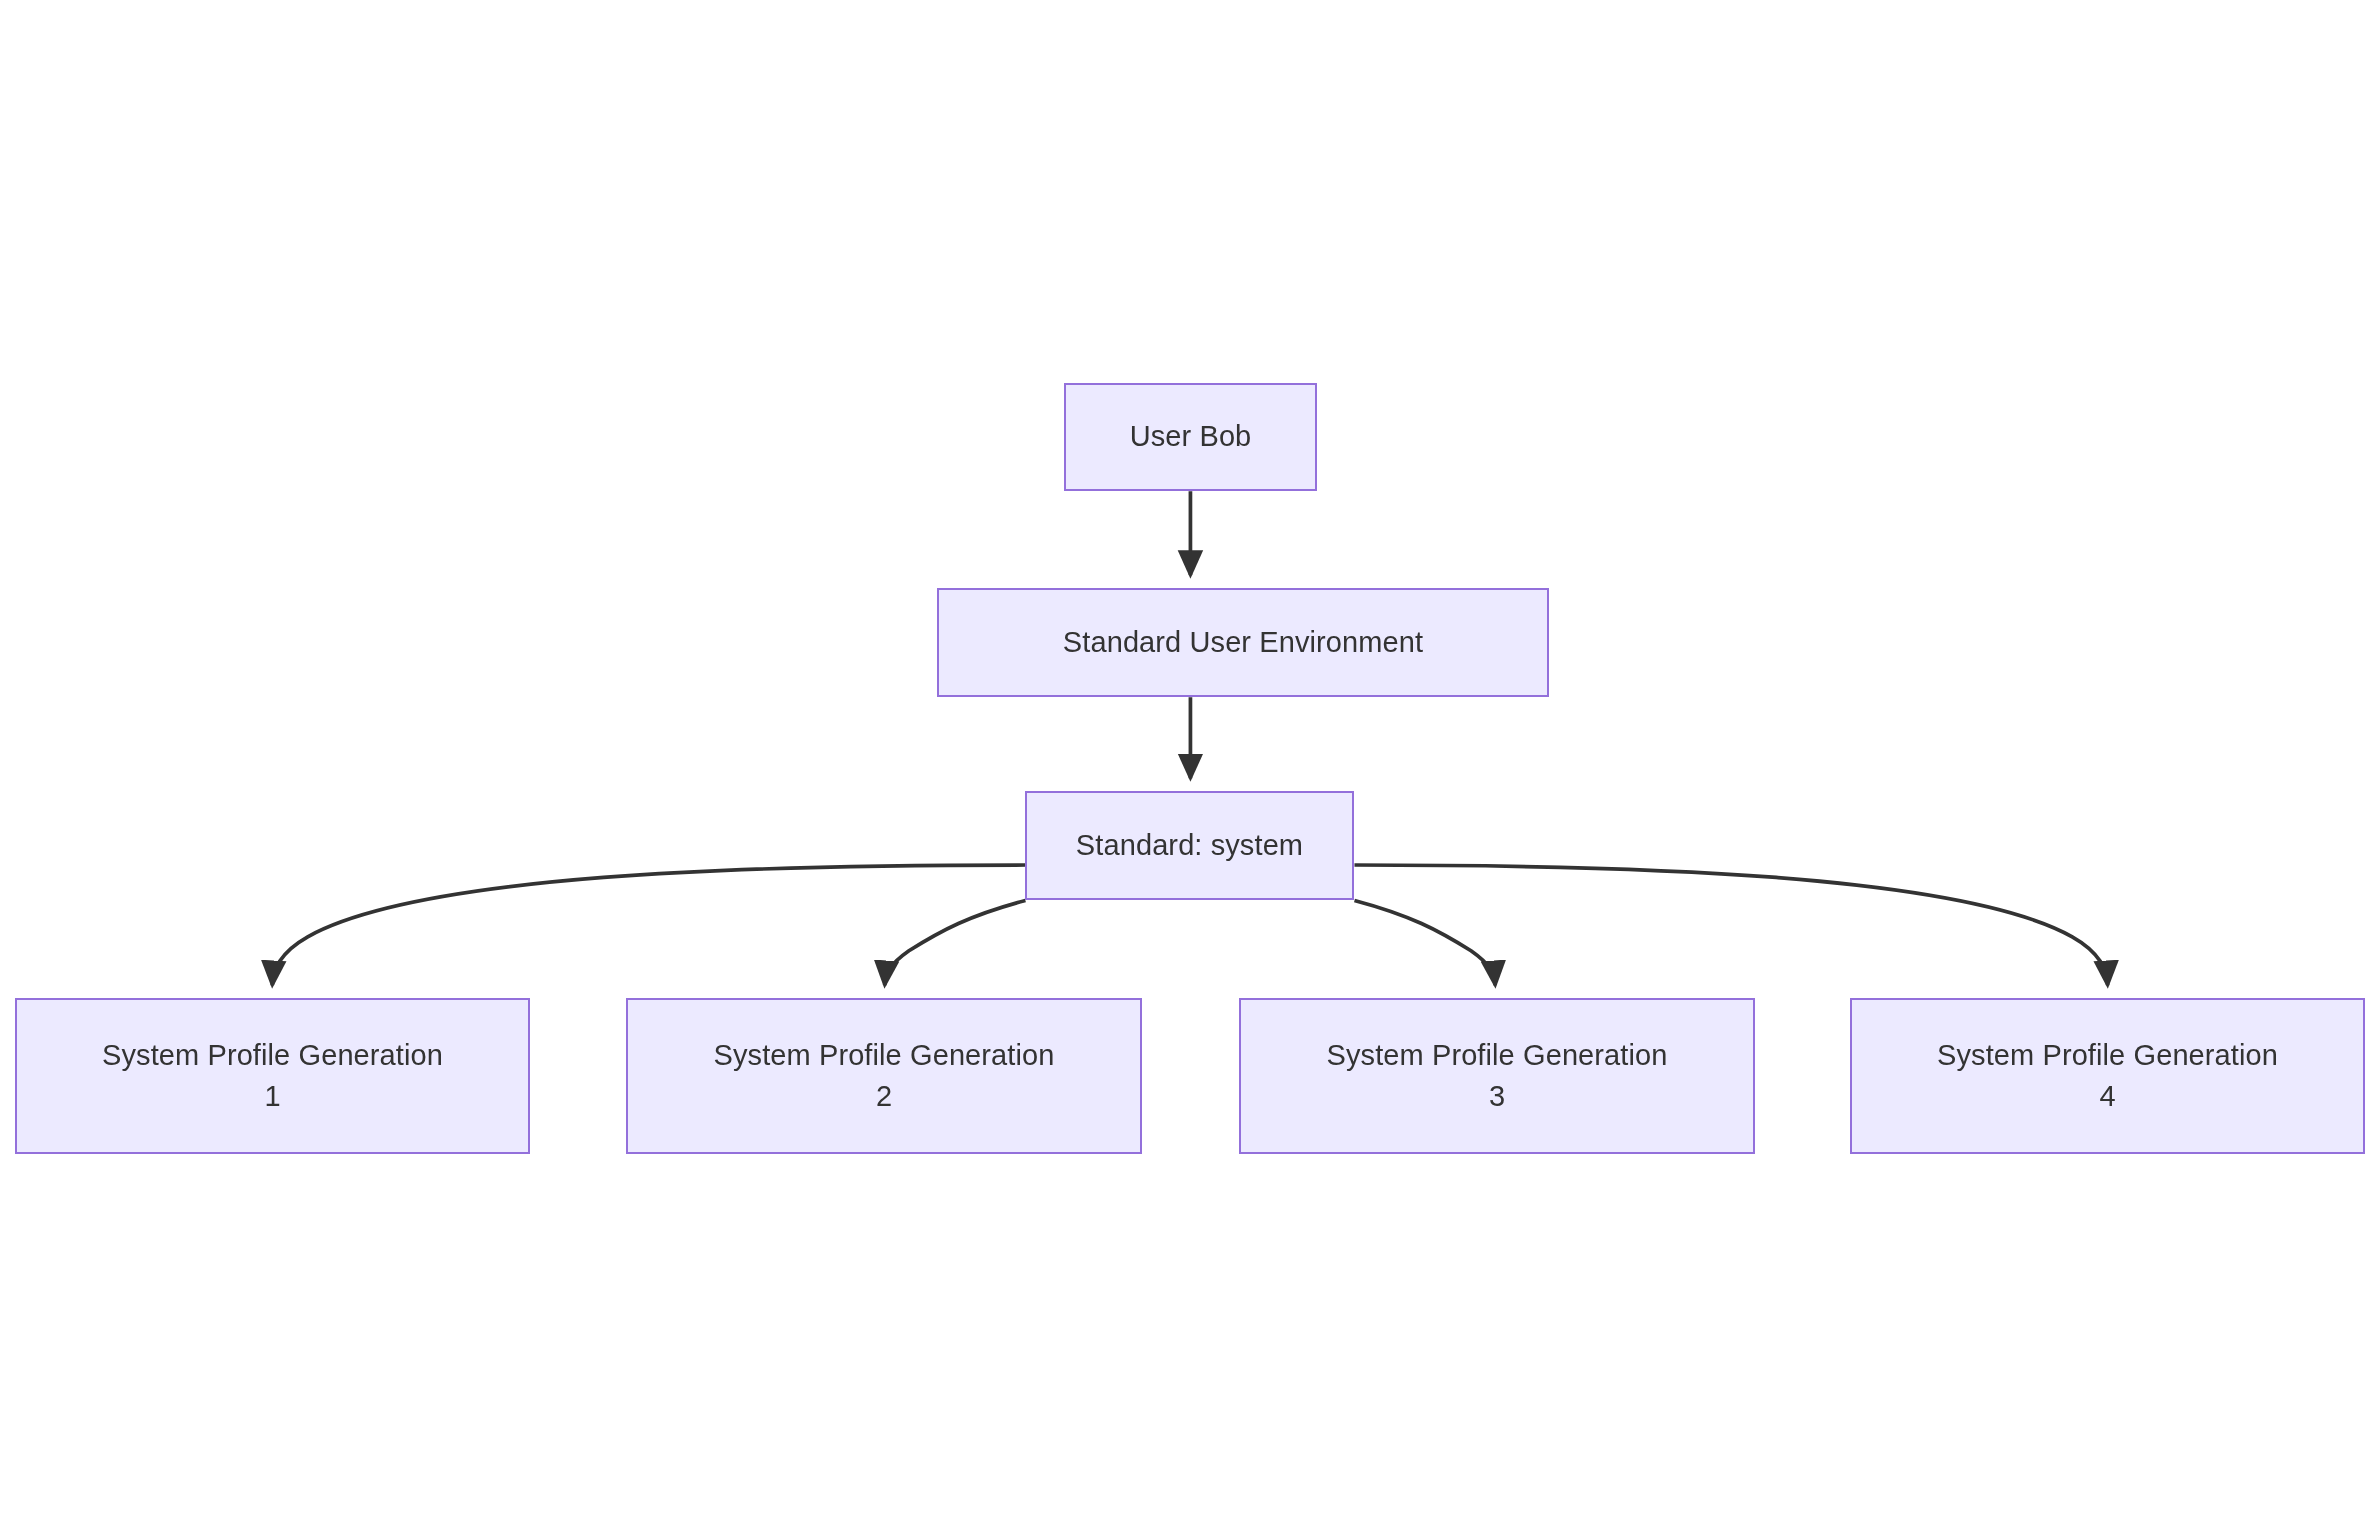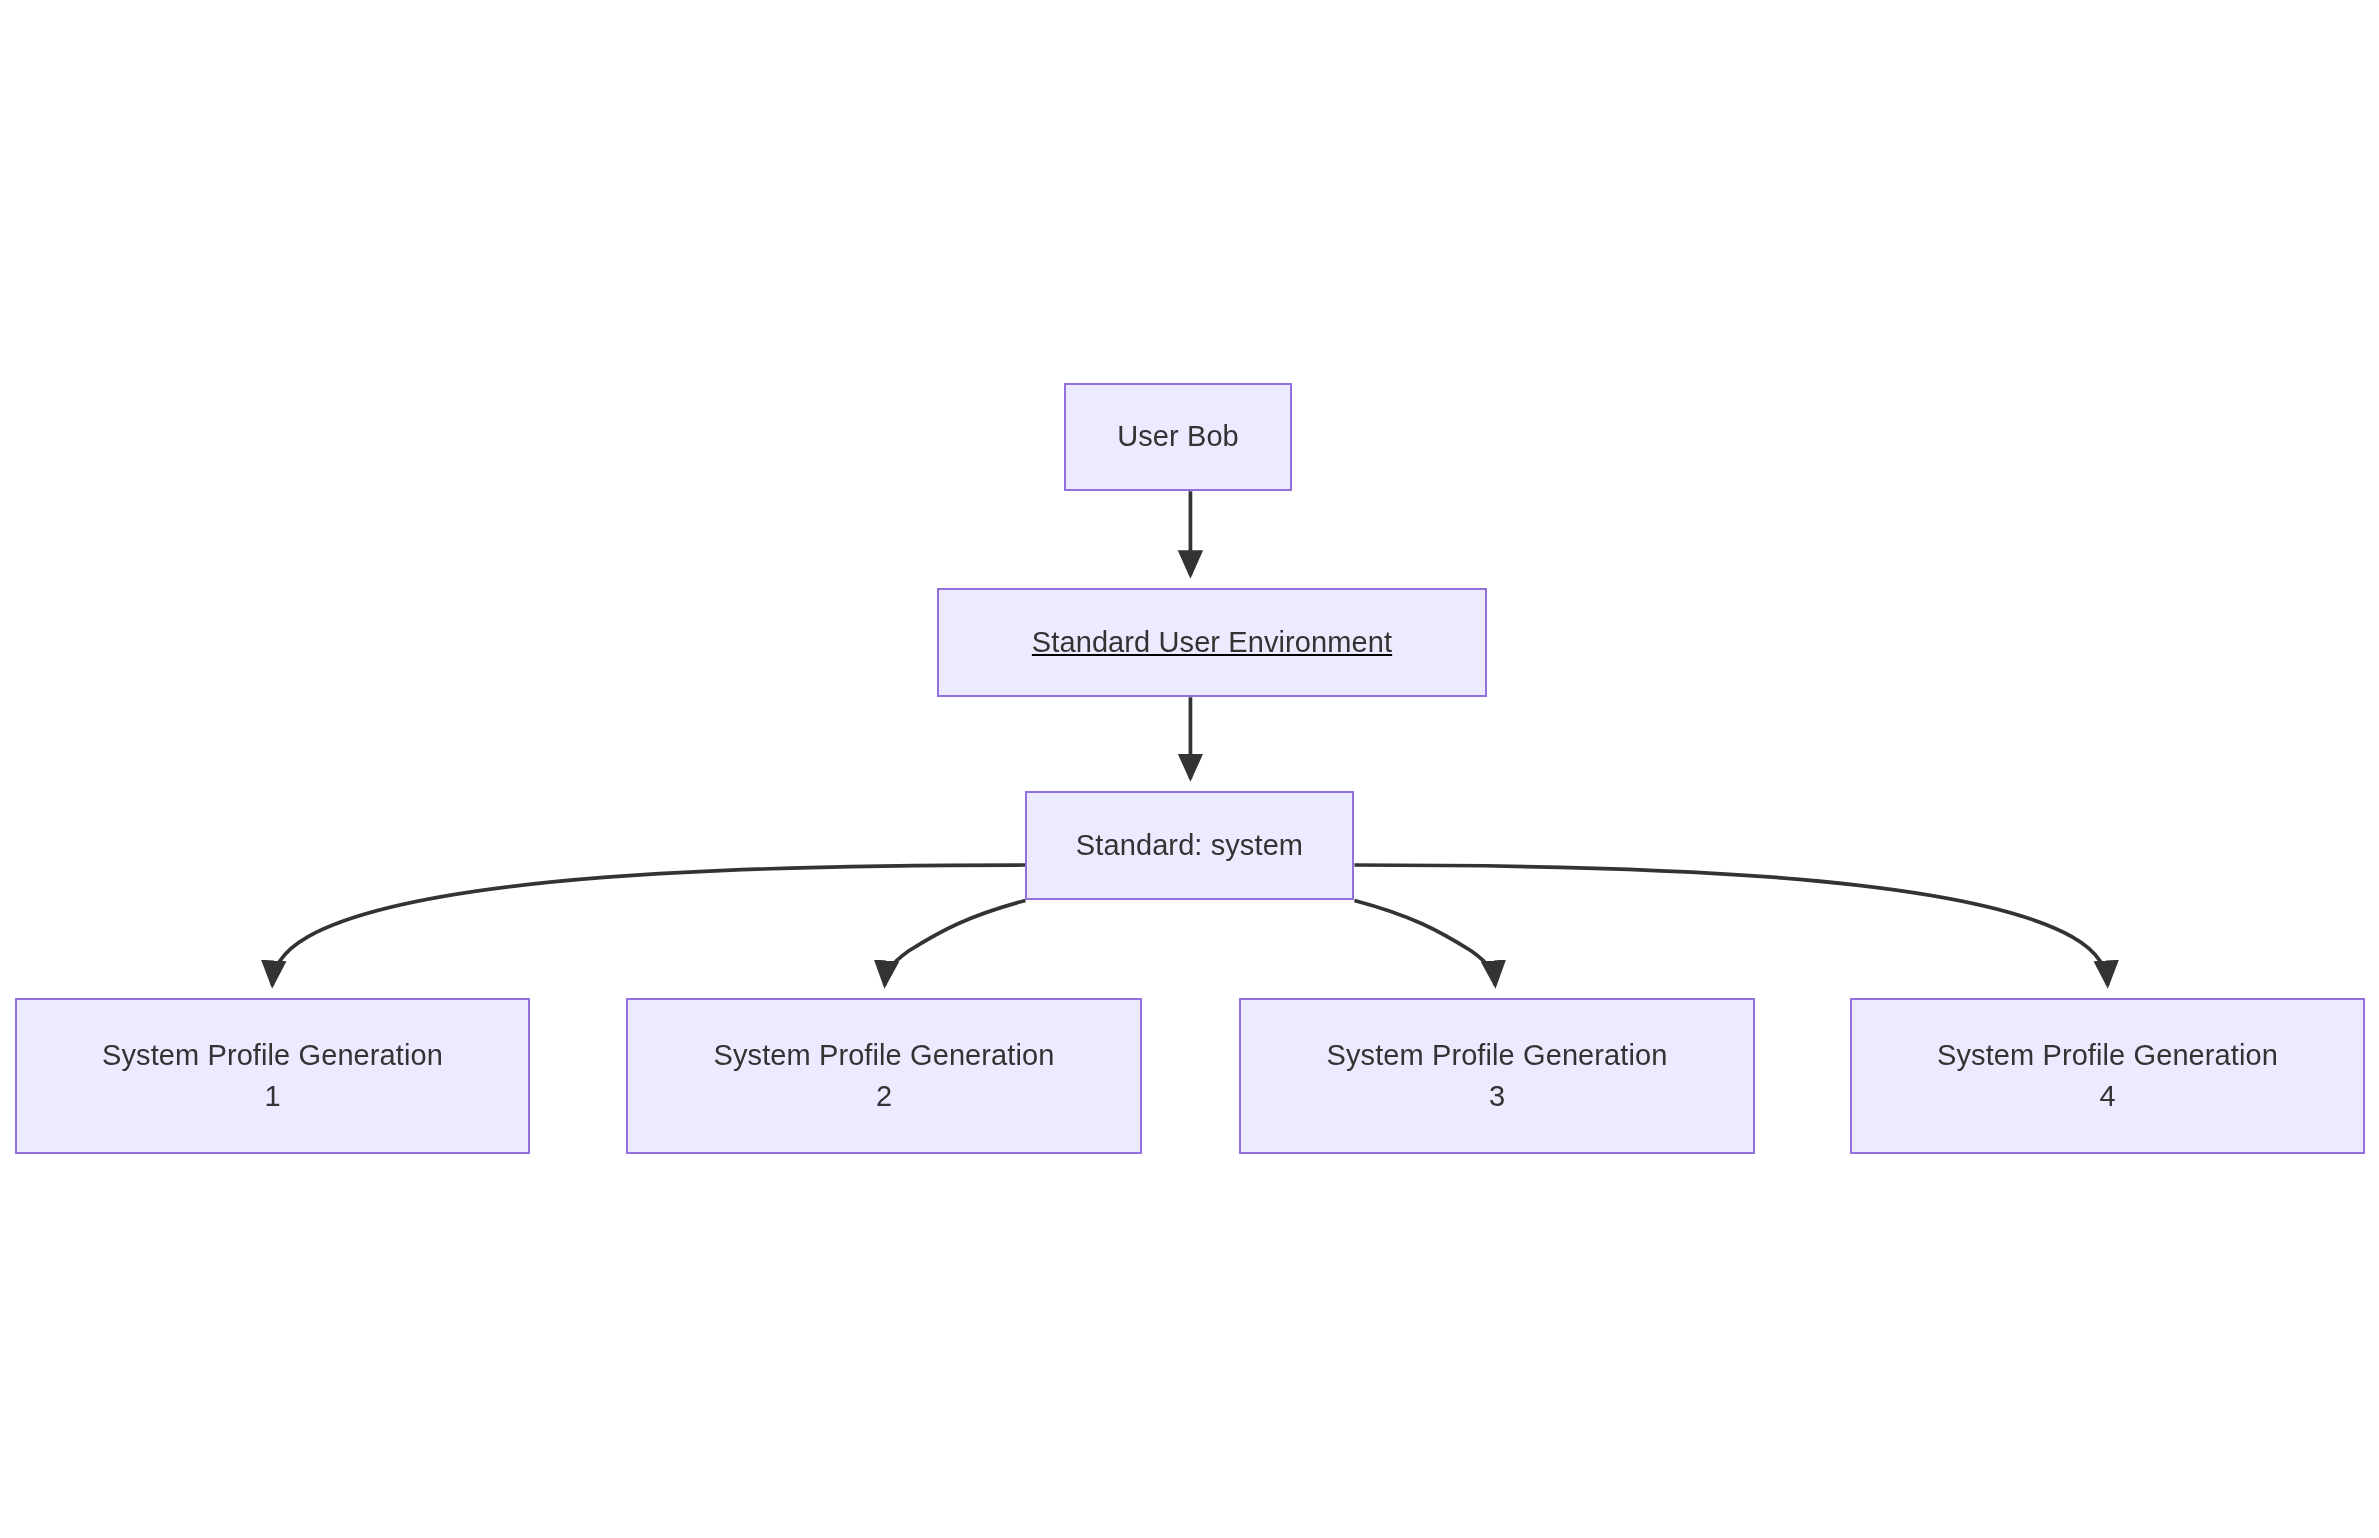--- a/index.html
+++ b/index.html
@@ -41,22 +41,22 @@
   .node-label {
     color: #333333;
     font-family: "Liberation Sans", sans-serif;
     font-size: 29px;
     line-height: 1.42;
     letter-spacing: 0.1px;
     white-space: pre-line;
     padding: 0 9.3px;
   }
   
-  #node-user      { left: 1064px; top: 383px;  width: 228px; height: 108px; }
-  #node-env       { left: 937px; top: 588px;  width: 550px; height: 109px; text-decoration: underline; }
+  #node-user      { left: 1064px; top: 383px;  width: 253px; height: 108px; }
+  #node-env       { left: 937px; top: 588px;  width: 612px; height: 109px; }
   #node-profile   { left: 1025px; top: 791px;  width: 329px; height: 109px; }
   
   #node-gen-1     { left: 15px;   top: 998px; width: 515px; height: 156px; }
   #node-gen-2     { left: 626px;  top: 998px; width: 516px; height: 156px; }
   #node-gen-3     { left: 1239px; top: 998px; width: 516px; height: 156px; }
   #node-gen-4     { left: 1850px; top: 998px; width: 515px; height: 156px; }
 </style>
 </head>
 <body>
 

